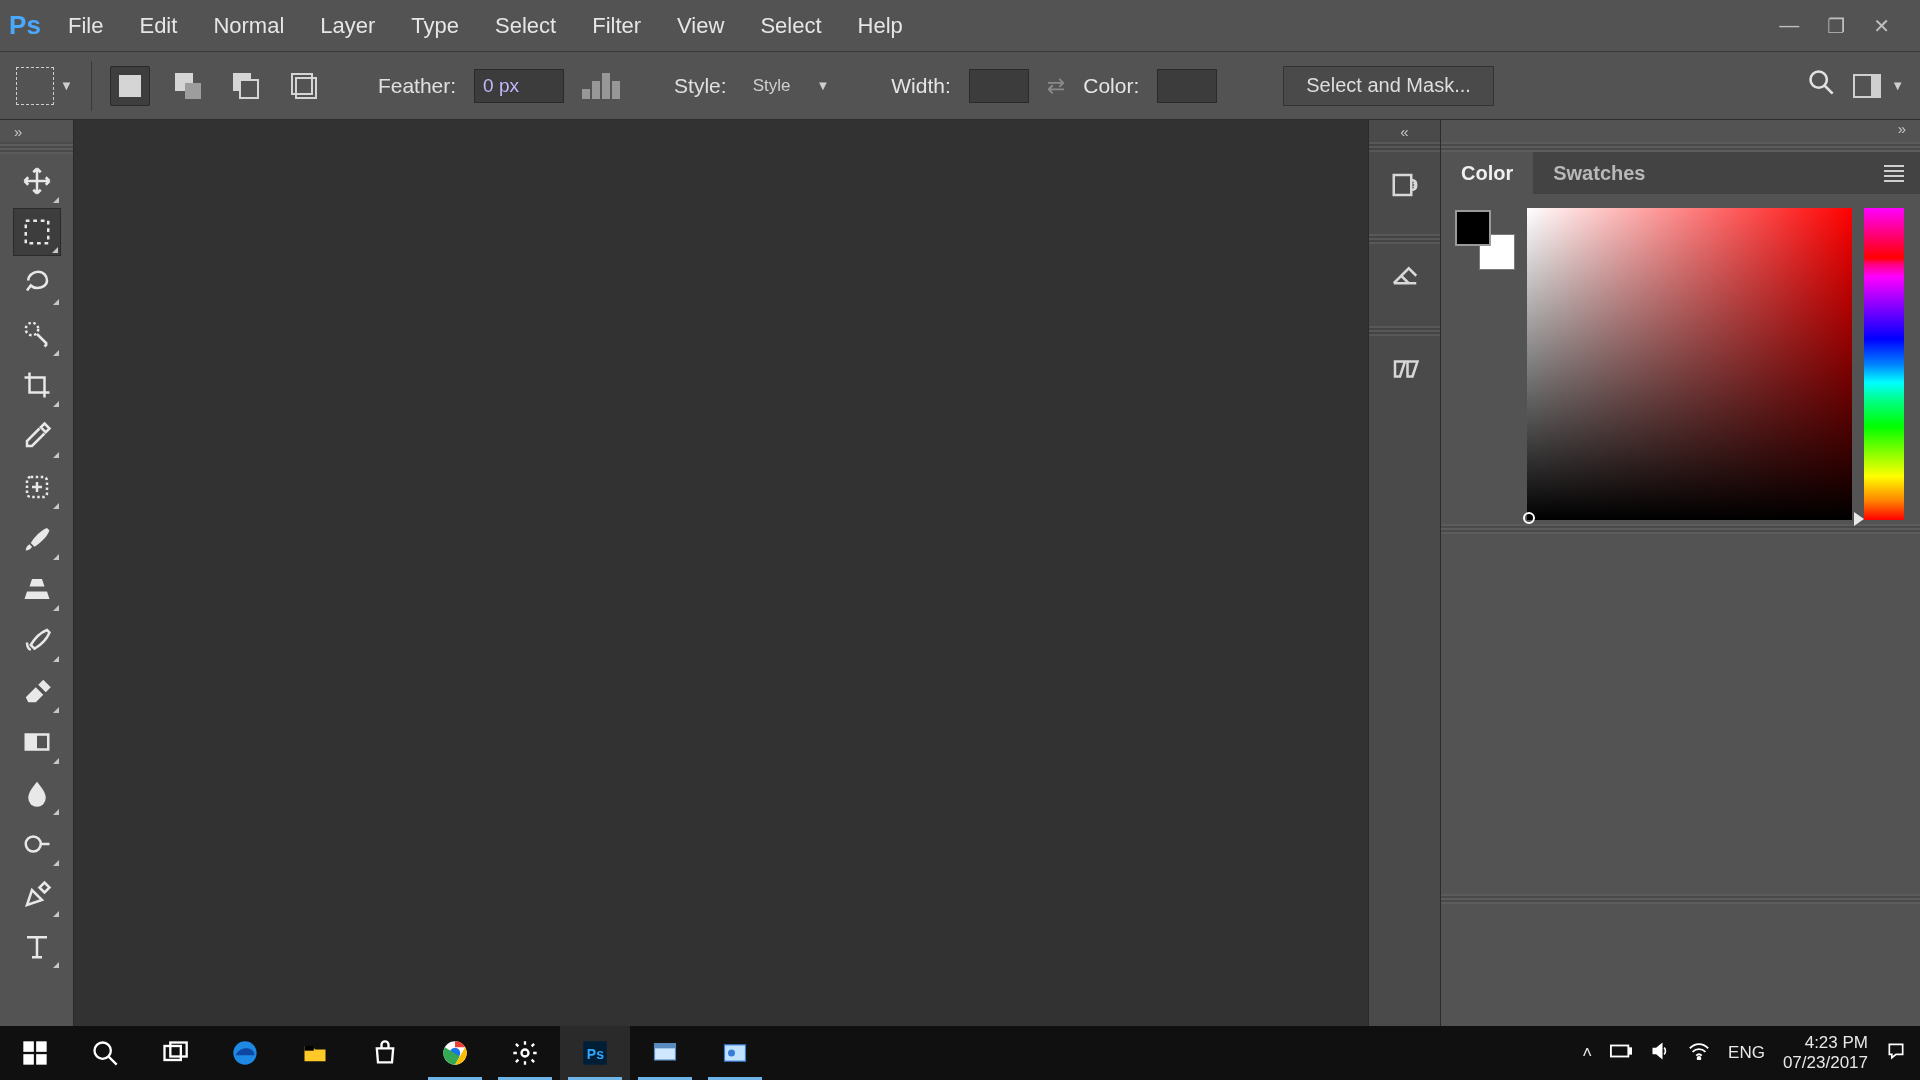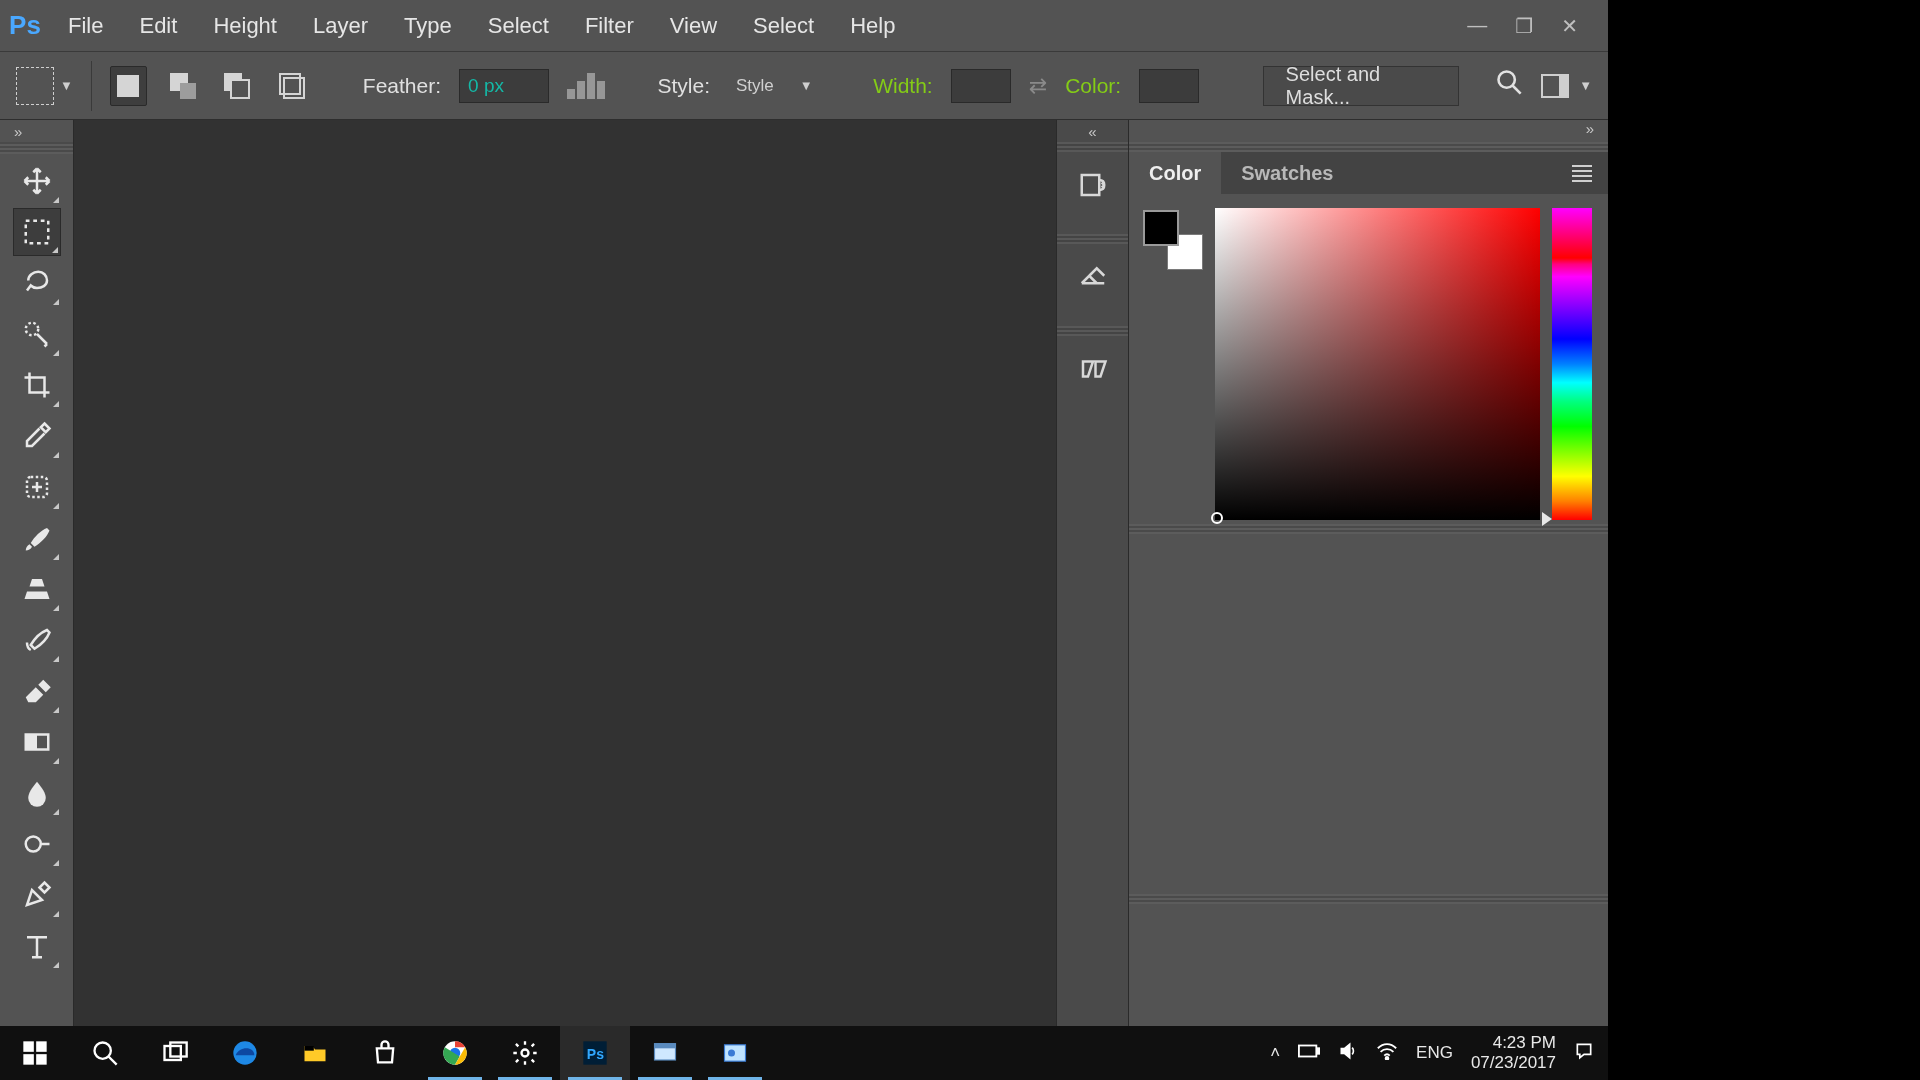--- a/index.html
+++ b/index.html
@@ -4,21 +4,21 @@
 <style>
 * { margin: 0; padding: 0; box-sizing: border-box; user-select: none; }
 body {
   width: 1920px; height: 1080px;
   background: #000;
   font-family: "Segoe UI", Tahoma, sans-serif;
   font-size: 17px;
   color: #d0d0d0;
   overflow: hidden;
 }
-.scale-wrap { width: 1608px; height: 1080px; position: relative; }
+.scale-wrap { width: 1920px; height: 1080px; position: relative; }
 
 
 .app {
   position: absolute; left: 0; top: 0; right: 0; bottom: 54px;
   background: #535353;
   display: flex; flex-direction: column;
 }
 
 
 .menubar {
@@ -65,24 +65,24 @@
 .shape-add { position:relative; width:26px; height:26px; }
 .shape-add::before{content:"";position:absolute;left:0;top:0;width:18px;height:18px;background:#d5d5d5;}
 .shape-add::after{content:"";position:absolute;right:0;bottom:0;width:16px;height:16px;background:#9d9d9d;}
 .shape-sub { position:relative; width:26px; height:26px; }
 .shape-sub::before{content:"";position:absolute;left:0;top:0;width:18px;height:18px;background:#d5d5d5;}
 .shape-sub::after{content:"";position:absolute;right:0;bottom:0;width:16px;height:16px;border:2px solid #d5d5d5;background:#535353;}
 .shape-int { position:relative; width:26px;height:26px; }
 .shape-int::before{content:"";position:absolute;left:0;top:0;width:18px;height:18px;border:2px solid #d5d5d5;}
 .shape-int::after{content:"";position:absolute;right:0;bottom:0;width:18px;height:18px;border:2px solid #d5d5d5;}
 .opt-label { font-size:21px; color:#e0e0e0; }
-.opt-label.dim { color:#84cc16; }
+.opt-label.dim { color:#e5e5e5; }
 .opt-field {
   height:34px; background:#3c3c3c; border:1px solid #2a2a2a;
-  color:#14b8a6; padding:0 8px; font-size:19px;
+  color:#c4b5fd; padding:0 8px; font-size:19px;
   display:flex; align-items:center; min-width:90px;
 }
 .opt-field.dim { color:#888; }
 .opt-field.small { width:60px; min-width:60px; }
 .style-select {
   display:flex; align-items:center; gap:26px;
   background:#535353; height:34px; padding:0 8px;
 }
 .style-select .chev { font-size:13px; color:#cfcfcf; }
 .antialias {
@@ -235,21 +235,21 @@
 </head>
 <body>
 
 <div class="scale-wrap">
 <div class="app">
 
   <div class="menubar">
     <div class="ps-logo">Ps</div>
     <div class="mitem">File</div>
     <div class="mitem">Edit</div>
-    <div class="mitem">Height</div>
+    <div class="mitem">Normal</div>
     <div class="mitem">Layer</div>
     <div class="mitem">Type</div>
     <div class="mitem">Select</div>
     <div class="mitem">Filter</div>
     <div class="mitem">View</div>
     <div class="mitem">Select</div>
     <div class="mitem">Help</div>
     <div class="winctrls">
       <span>—</span>
       <span>❐</span>

